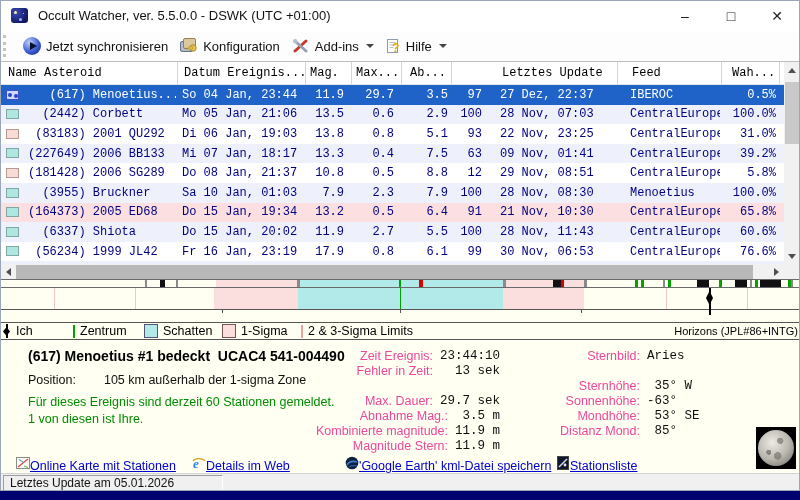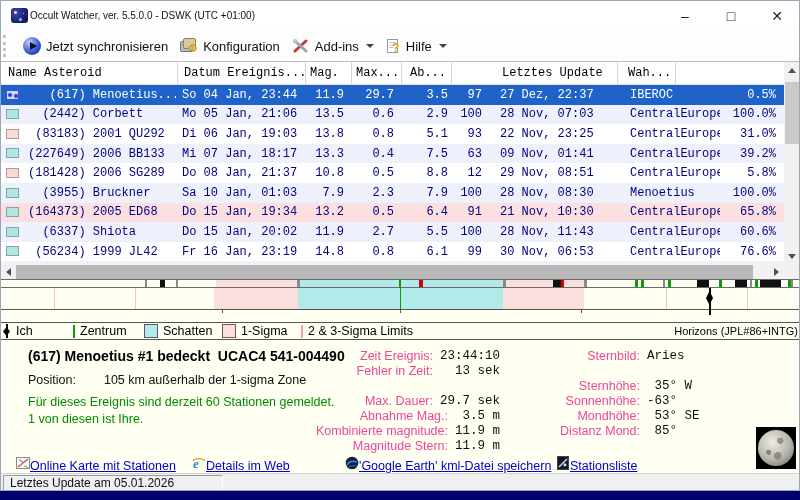--- a/index.html
+++ b/index.html
@@ -3,21 +3,21 @@
 <meta charset="utf-8">
 <style>
   html,body{margin:0;padding:0;background:#cfcfcf;}
   .win{position:relative;width:800px;height:500px;background:#fff;font-family:"Liberation Sans",sans-serif;overflow:hidden;}
   .win-border{position:absolute;left:0;top:0;width:798px;height:489px;border:1px solid #9aa7b8;pointer-events:none;z-index:90;}
 
   
   .titlebar{position:absolute;left:0;top:0;width:800px;height:31px;background:#fff;display:flex;align-items:center;}
   .app-icon{width:17px;height:15px;margin-left:11px;border-radius:3px;background:radial-gradient(circle at 30% 30%,#3a4bb4,#141a66 70%);position:relative;flex:0 0 auto;}
   .app-icon::before{content:"";position:absolute;left:3px;top:3px;width:3px;height:3px;border-radius:50%;background:#ffe9a8;box-shadow:8px 1px 0 -1px #cfe0ff,5px 7px 0 0 #9fb6ff;}
-  .title-text{margin-left:2px;font-size:10px;color:#111;}
+  .title-text{margin-left:10px;font-size:13px;color:#111;}
   .winbtns{margin-left:auto;display:flex;height:31px;}
   .wbtn{width:46px;height:31px;display:flex;align-items:center;justify-content:center;font-size:14px;color:#222;cursor:default;}
 
   
   .toolbar{position:absolute;left:0;top:31px;width:800px;height:30px;background:#fdfdfd;border-bottom:1px solid #d9d9d9;display:flex;align-items:center;}
   .grip{width:3px;height:22px;border-left:3px dotted #c3c3c3;margin-left:3px;margin-right:8px;}
   .tbtn{display:flex;align-items:center;gap:5px;font-size:13px;color:#111;padding:3px 6px;cursor:default;}
   .ic-sync{width:18px;height:18px;border-radius:50%;background:radial-gradient(circle at 35% 30%,#bcd0fa,#3d5ad2 55%,#101d6e);position:relative;}
   .ic-sync::after{content:"";position:absolute;left:7px;top:5px;border-left:7px solid #0a1030;border-top:4px solid transparent;border-bottom:4px solid transparent;}
   .drop{width:0;height:0;border-left:4px solid transparent;border-right:4px solid transparent;border-top:4px solid #444;margin-left:2px;}
@@ -182,20 +182,21 @@
 
   <div class="tablearea">
     <div class="thead">
       <div class="hc h-name">Name Asteroid</div>
       <div class="hc h-datum">Datum Ereignis...</div>
       <div class="hc h-mag">Mag.</div>
       <div class="hc h-max">Max...</div>
       <div class="hc h-ab">Ab...</div>
       <div class="hc h-rang">Rang</div>
       <div class="hc h-update">Letztes Update</div>
+      <div class="hc h-feed">Feed</div>
       <div class="hc h-wah">Wah...</div>
     </div>
     <div class="tbody" id="rows">
         <div class="trow selected">
           <div class="cell c-icon"><span class="ricon ow"></span></div>
           <div class="cell c-name">   (617) Menoetius...</div>
           <div class="cell c-datum">So 04 Jan, 23:44</div>
           <div class="cell c-mag">11.9</div>
           <div class="cell c-max">29.7</div>
           <div class="cell c-ab">3.5</div>
@@ -285,21 +286,21 @@
           <div class="cell c-ab">5.5</div>
           <div class="cell c-rang">100</div>
           <div class="cell c-update">28 Nov, 11:43</div>
           <div class="cell c-feed">CentralEurope</div>
           <div class="cell c-wah">60.6%</div>
         </div>
         <div class="trow plain">
           <div class="cell c-icon"><span class="ricon teal"></span></div>
           <div class="cell c-name"> (56234) 1999 JL42</div>
           <div class="cell c-datum">Fr 16 Jan, 23:19</div>
-          <div class="cell c-mag">14.8</div>
+          <div class="cell c-mag">17.9</div>
           <div class="cell c-max">0.8</div>
           <div class="cell c-ab">6.1</div>
           <div class="cell c-rang">99</div>
           <div class="cell c-update">30 Nov, 06:53</div>
           <div class="cell c-feed">CentralEurope</div>
           <div class="cell c-wah">76.6%</div>
         </div>
         <div class="trow alt"></div>
       </div>
 

